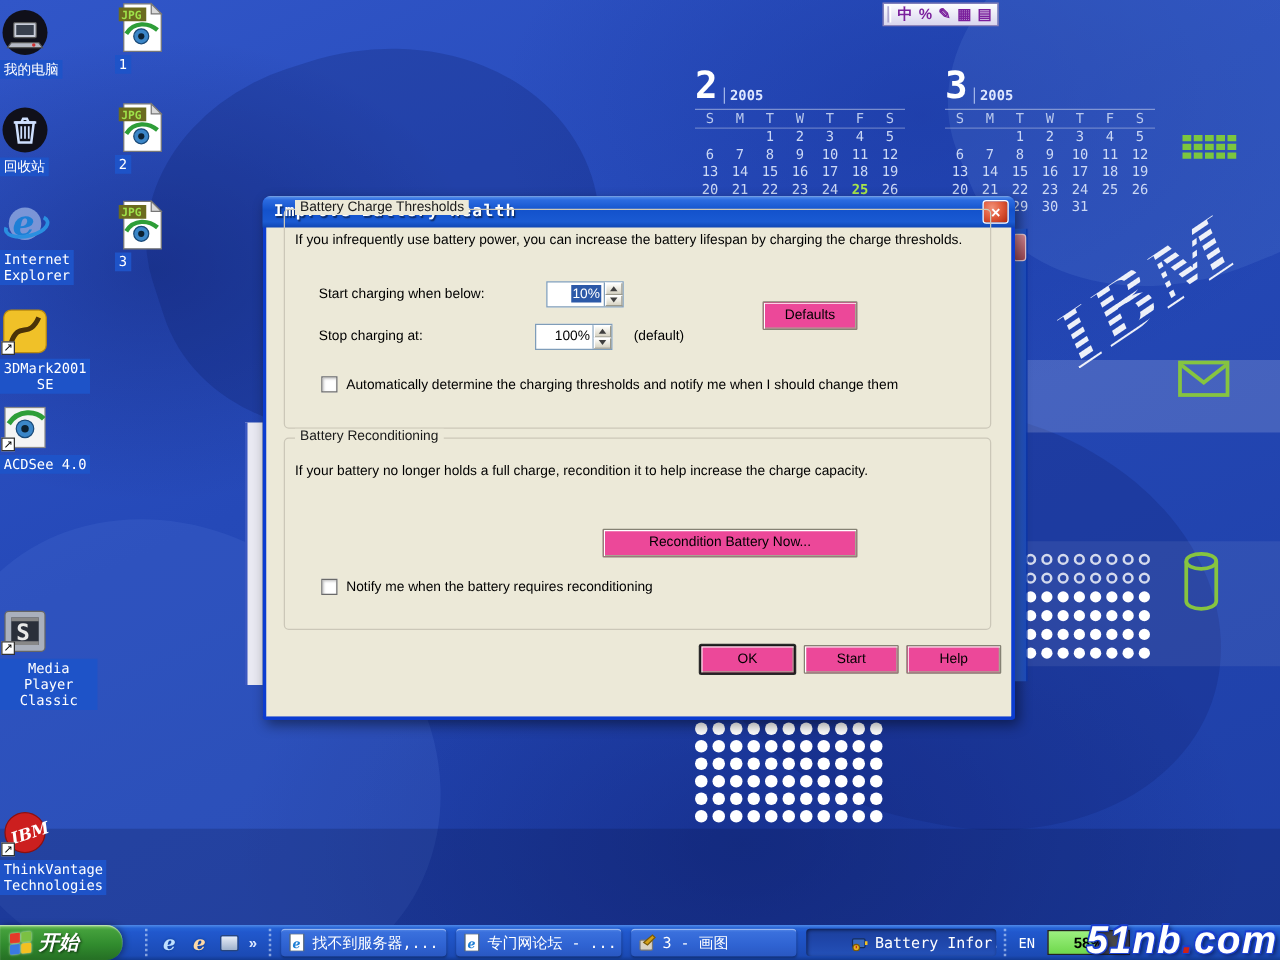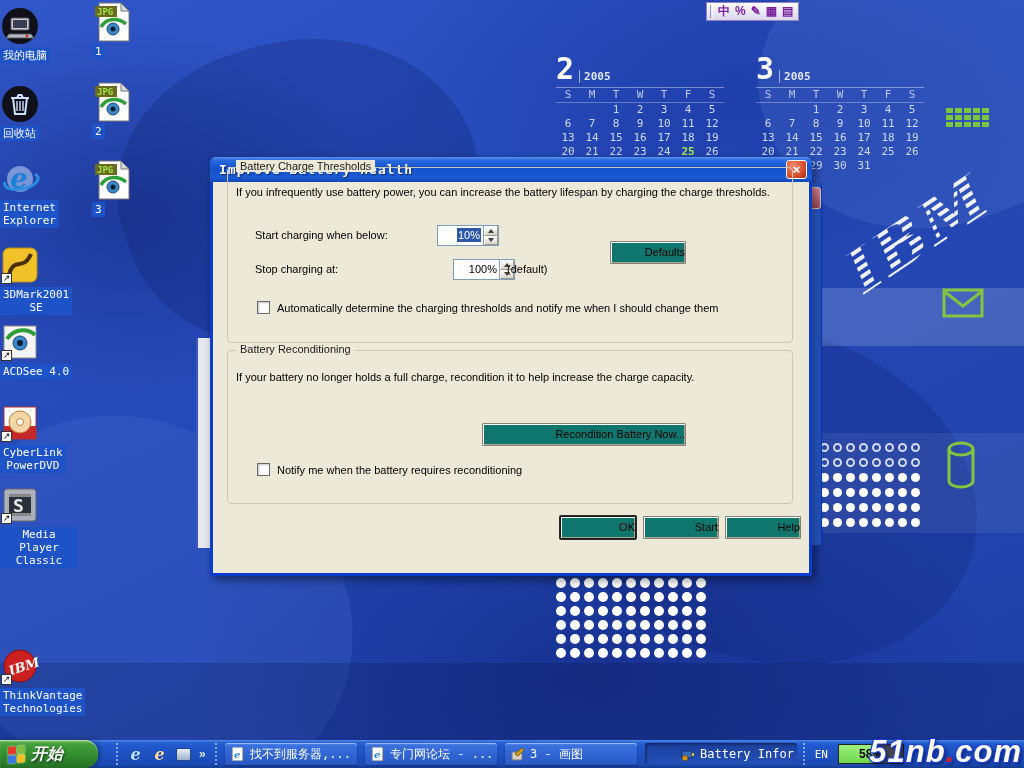--- a/index.html
+++ b/index.html
@@ -97,22 +97,22 @@
 
   .spin { position:absolute; width:62px; height:21px; background:#fff; border:1px solid #7f9db9; display:flex; }
   .spin-val { flex:1; font-size:11px; text-align:right; line-height:19px; padding-right:2px; }
   .spin-val .sel { background:#2c59a8; color:#fff; padding:1px 1px; }
   .spin-btns { width:15px; display:flex; flex-direction:column; border-left:1px solid #7f9db9; }
   .spin-btn { flex:1; background:linear-gradient(180deg,#fefefb,#d8d4c4); border:1px solid #fff; border-bottom-color:#9c9a8c; border-right-color:#9c9a8c;
     display:flex; align-items:center; justify-content:center; cursor:pointer; }
   .arr-up { width:0; height:0; border-left:3px solid transparent; border-right:3px solid transparent; border-bottom:4px solid #404040; }
   .arr-dn { width:0; height:0; border-left:3px solid transparent; border-right:3px solid transparent; border-top:4px solid #404040; }
 
-  .btn { position:absolute; height:23px; background:#0f766e; border:1px solid #858274; border-radius:1px;
-    box-shadow:inset 1px 1px 0 #fff, inset -1px -1px 0 #a8a592; font-size:11px; color:#000; text-align:right; line-height:21px; cursor:pointer; }
+  .btn { position:absolute; height:23px; background:#ec4899; border:1px solid #858274; border-radius:1px;
+    box-shadow:inset 1px 1px 0 #fff, inset -1px -1px 0 #a8a592; font-size:11px; color:#000; text-align:center; line-height:21px; cursor:pointer; }
   .btn-default { border:1px solid #1a1a1a; box-shadow:inset 1px 1px 0 #fff, inset -1px -1px 0 #a8a592, 0 0 0 1px #2a2a2a; }
 
   .check-row { position:absolute; display:flex; align-items:center; gap:7px; }
   .checkbox { width:13px; height:13px; background:#fff; border:1px solid #6a6a6a; box-shadow:inset 1px 1px 2px rgba(0,0,0,.25); cursor:pointer; flex:0 0 13px; }
   .check-label { font-size:11px; color:#000; }
 
   
   .taskbar { position:absolute; left:0; top:740px; width:1024px; height:28px; z-index:10;
     background:linear-gradient(180deg,#4f8ae8 0%,#2663d6 9%,#2158cd 20%,#1b4ab4 88%,#123a92 100%); }
   .start-btn { position:absolute; left:0; top:0; width:98px; height:28px; cursor:pointer;
@@ -499,33 +499,20 @@
       <svg width="38" height="38" viewBox="0 0 38 38">
           <rect x="3" y="3" width="32" height="32" fill="#f4f4f4" stroke="#8a8a8a"></rect>
           <path d="M6 16 C14 4 28 6 34 12" fill="none" stroke="#2e9e38" stroke-width="4"></path>
           <circle cx="19" cy="20" r="7" fill="#3b86c8" stroke="#1a4a78"></circle>
           <circle cx="19" cy="20" r="3" fill="#0c2030"></circle>
         </svg>
       <span class="shortcut"></span>
     </div>
     <span class="icon-label">ACDSee 4.0</span>
   </div>
-  <div class="icon-item" style="left:0;top:403px">
-    <div class="icon-art">
-      <svg width="38" height="38" viewBox="0 0 38 38">
-          <rect x="3" y="3" width="32" height="32" fill="#fff" stroke="#b03030"></rect>
-          <rect x="3" y="22" width="32" height="13" fill="#c62828"></rect>
-          <circle cx="19" cy="18" r="11" fill="#f2d6a8" stroke="#c08030"></circle>
-          <circle cx="19" cy="18" r="3.5" fill="#fff" stroke="#c08030"></circle>
-        </svg>
-      <span class="shortcut"></span>
-    </div>
-    <span class="icon-label">CyberLink
-PowerDVD</span>
-  </div>
   <div class="icon-item" style="left:0;top:485px">
     <div class="icon-art">
       <svg width="38" height="38" viewBox="0 0 38 38">
           <rect x="3" y="3" width="32" height="32" rx="3" fill="#aab0bc" stroke="#666"></rect>
           <rect x="8" y="8" width="22" height="22" fill="#2a2f3a"></rect>
           <text x="12" y="26" font-family="DejaVu Sans Mono,monospace" font-weight="bold" font-size="18" fill="#e8e8e8">S</text>
           <rect x="8" y="8" width="22" height="3" fill="#888"></rect>
           <rect x="8" y="27" width="22" height="3" fill="#888"></rect>
         </svg>
       <span class="shortcut"></span>
@@ -611,21 +598,21 @@
               <span class="arr-up"></span>
             </span>
           <span class="spin-btn">
               <span class="arr-dn"></span>
             </span>
         </span>
       </div>
       <span class="btn" style="left:382px;top:73px;width:76px">Defaults</span>
 
       <span class="dlg-text" style="left:27px;top:95px">Stop charging at:</span>
-      <div class="spin" style="left:225px;top:91px">
+      <div class="spin" style="left:200px;top:91px">
         <span class="spin-val">100%</span>
         <span class="spin-btns">
           <span class="spin-btn">
               <span class="arr-up"></span>
             </span>
           <span class="spin-btn">
               <span class="arr-dn"></span>
             </span>
         </span>
       </div>

